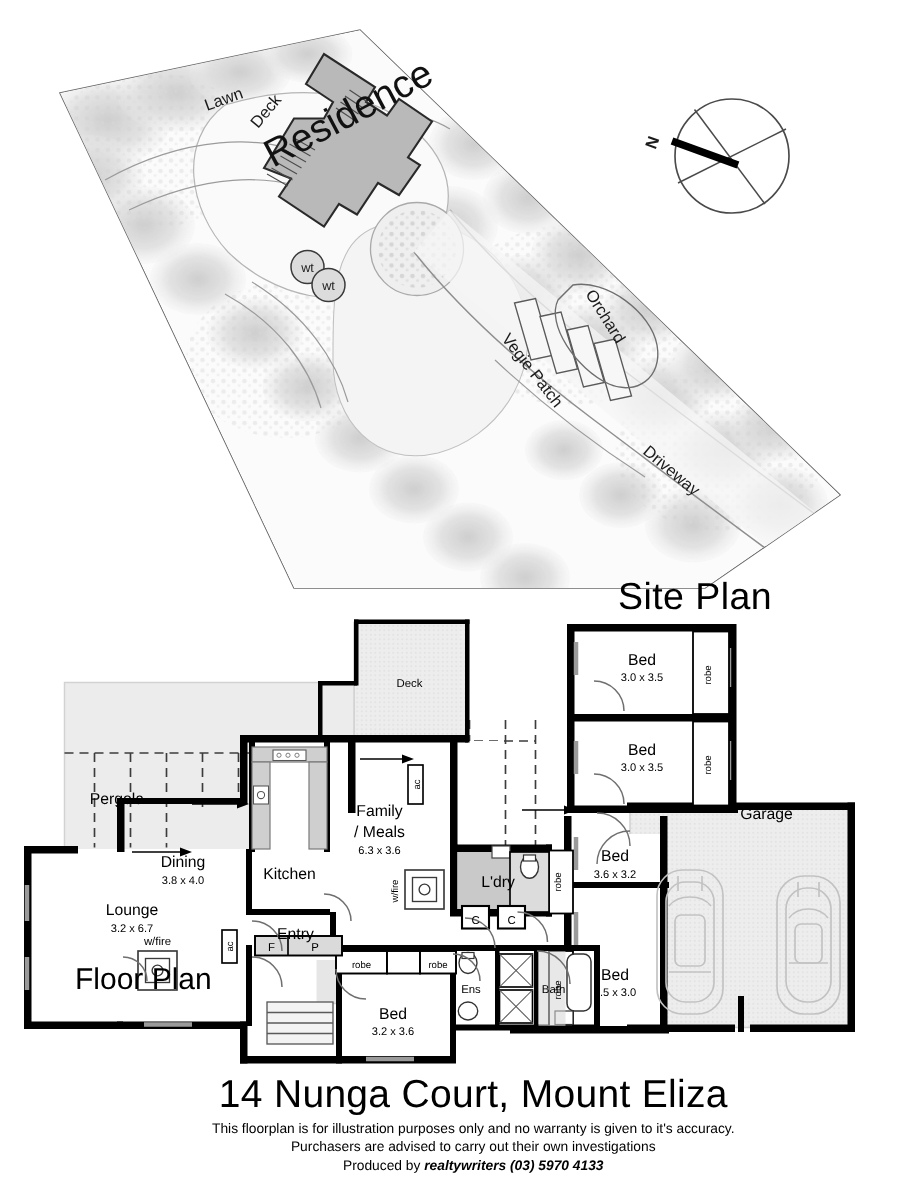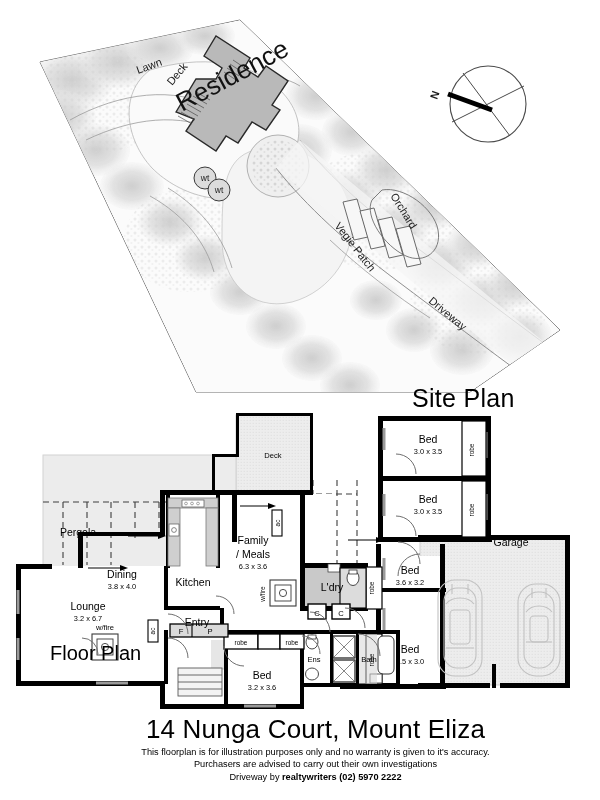--- a/index.html
+++ b/index.html
@@ -27,21 +27,21 @@
   .fp-dim{font-size:7.4px;fill:#000;font-family:"Liberation Sans",sans-serif;}
   .fp-small{font-size:7.6px;fill:#000;font-family:"Liberation Sans",sans-serif;}
   .fp-tiny{font-size:6.4px;fill:#000;font-family:"Liberation Sans",sans-serif;}
 
   #floor-plan-title{position:absolute;left:50px;top:642px;font-size:20px;}
 
   
   #footer{position:absolute;left:0;top:712px;width:591px;text-align:center;padding-left:20px;}
   #property-title{font-size:26px;letter-spacing:.2px;line-height:34px;}
   .disc{font-size:9.2px;line-height:12.4px;}
-  .disc b{font-weight:bold;}
+  .disc b{font-weight:bold;font-style:italic;}
 </style>
 </head>
 <body>
 
 <div class="page">
 
   <div id="site-plan">
     <svg width="600" height="400" viewBox="0 0 600 400" xmlns="http://www.w3.org/2000/svg">
       <defs>
 
@@ -523,17 +523,17 @@
     </svg>
   </div>
 
   <div id="floor-plan-title">Floor  Plan</div>
 
   <div id="footer">
     <div id="property-title">14 Nunga Court, Mount Eliza</div>
     <div class="disc">This floorplan is for illustration purposes only and no warranty is given to it's accuracy.</div>
     <div class="disc">Purchasers are advised to carry out their own investigations</div>
     <div class="disc">
-      <span>Driveway by </span><b>realtywriters</b><b> (02) 5970 2222</b>
+      <span>Produced by </span><b>realtywriters</b><b> (03) 5970 4133</b>
     </div>
   </div>
 
 </div>
 
 </body></html>

